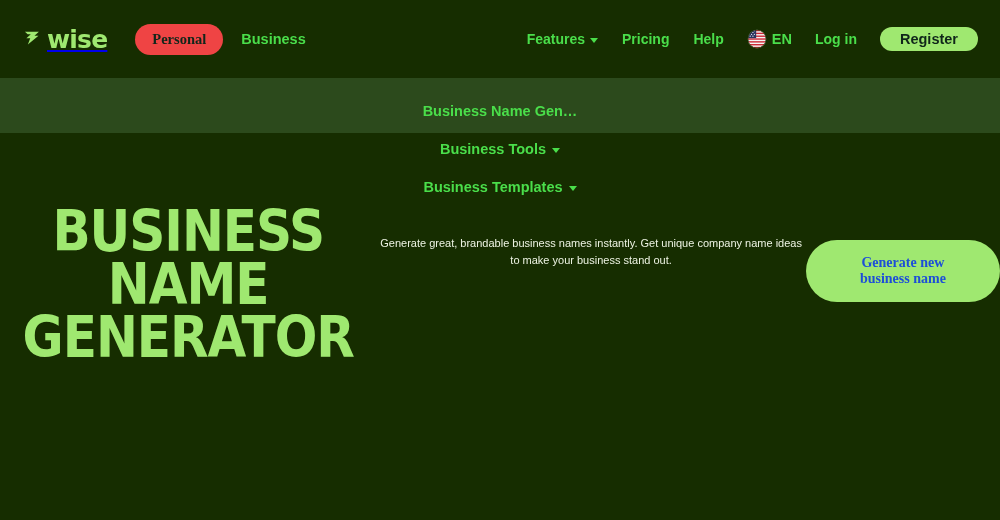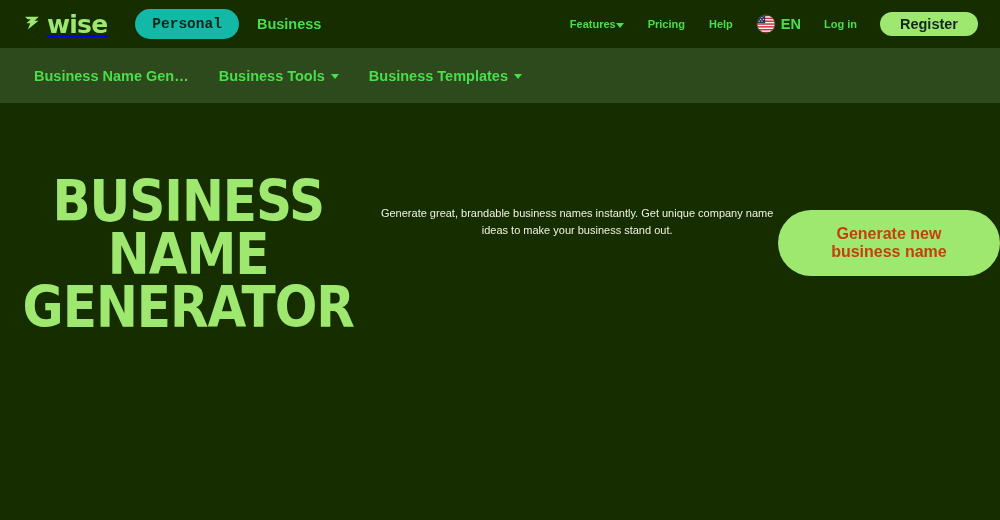--- a/index.html
+++ b/index.html
@@ -13,21 +13,21 @@
 
   body {
     font-family: "Liberation Sans", sans-serif;
     background: #162d00;
     color: #9fe870;
     -webkit-font-smoothing: antialiased;
   }
 
   
   .top-header {
-    height: 48px;
+    height: 78px;
     background: #162d00;
     display: flex;
     align-items: center;
     padding: 0 22px;
     position: relative;
   }
 
   .brand {
     display: flex;
     align-items: center;
@@ -56,25 +56,25 @@
     display: flex;
     align-items: center;
     gap: 4px;
   }
 
   .pill {
     padding: 7px 17px;
     border-radius: 40px;
     font-size: 14.5px;
     font-weight: 700;
-    background: #14b8a6;
+    background: #ef4444;
     color: #10261a;
     border: none;
     cursor: pointer;
-    font-family: Liberation Mono, monospace;
+    font-family: Liberation Serif, serif;
   }
 
   .plain-link {
     padding: 7px 14px;
     font-size: 14.5px;
     font-weight: 700;
     color: #4ade4a;
     text-decoration: none;
     cursor: pointer;
   }
@@ -82,22 +82,23 @@
   .header-right {
     margin-left: auto;
     display: flex;
     align-items: center;
     gap: 2px;
   }
 
   .nav-link {
     display: inline-flex;
     align-items: center;
+    gap: 5px;
     padding: 8px 11px;
-    font-size: 11px;
+    font-size: 14px;
     font-weight: 700;
     color: #4ade4a;
     text-decoration: none;
     cursor: pointer;
     white-space: nowrap;
   }
 
   .caret {
     width: 0;
     height: 0;
@@ -146,20 +147,21 @@
   }
 
   
   .subnav {
     height: 55px;
     background: #2c4a1c;
     display: flex;
     align-items: center;
     padding: 17px 22px;
     gap: 6px;
+    flex-direction: column;
   }
 
   .subnav-link {
     display: inline-flex;
     align-items: center;
     gap: 6px;
     padding: 8px 12px;
     font-size: 14.5px;
     font-weight: 700;
     color: #4ade4a;
@@ -202,26 +204,26 @@
     text-align: center;
     max-width: 490px;
     font-weight: 400;
   }
 
   .hero-cta {
     margin-top: 35px;
     padding: 15px 34px;
     border-radius: 40px;
     background: #9fe870;
-    color: #c2410c;
-    font-size: 16px;
+    color: #1d4ed8;
+    font-size: 14px;
     font-weight: 700;
     border: none;
     cursor: pointer;
-    font-family: Liberation Sans, sans-serif;
+    font-family: Liberation Serif, serif;
   }
 </style>
 </head>
 <body>
 
 <header class="top-header">
 
   <a class="brand" href="#">
     <svg class="brand-mark" viewBox="0 0 24 24" aria-hidden="true">
       <path d="M3.2 5.2 L18.4 5.2 L13.6 9.6 L18.0 9.6 L6.4 19.2 L9.0 12.2 L4.8 12.2 L9.6 7.9 L6.2 7.9 Z" fill="#9fe870"></path>

